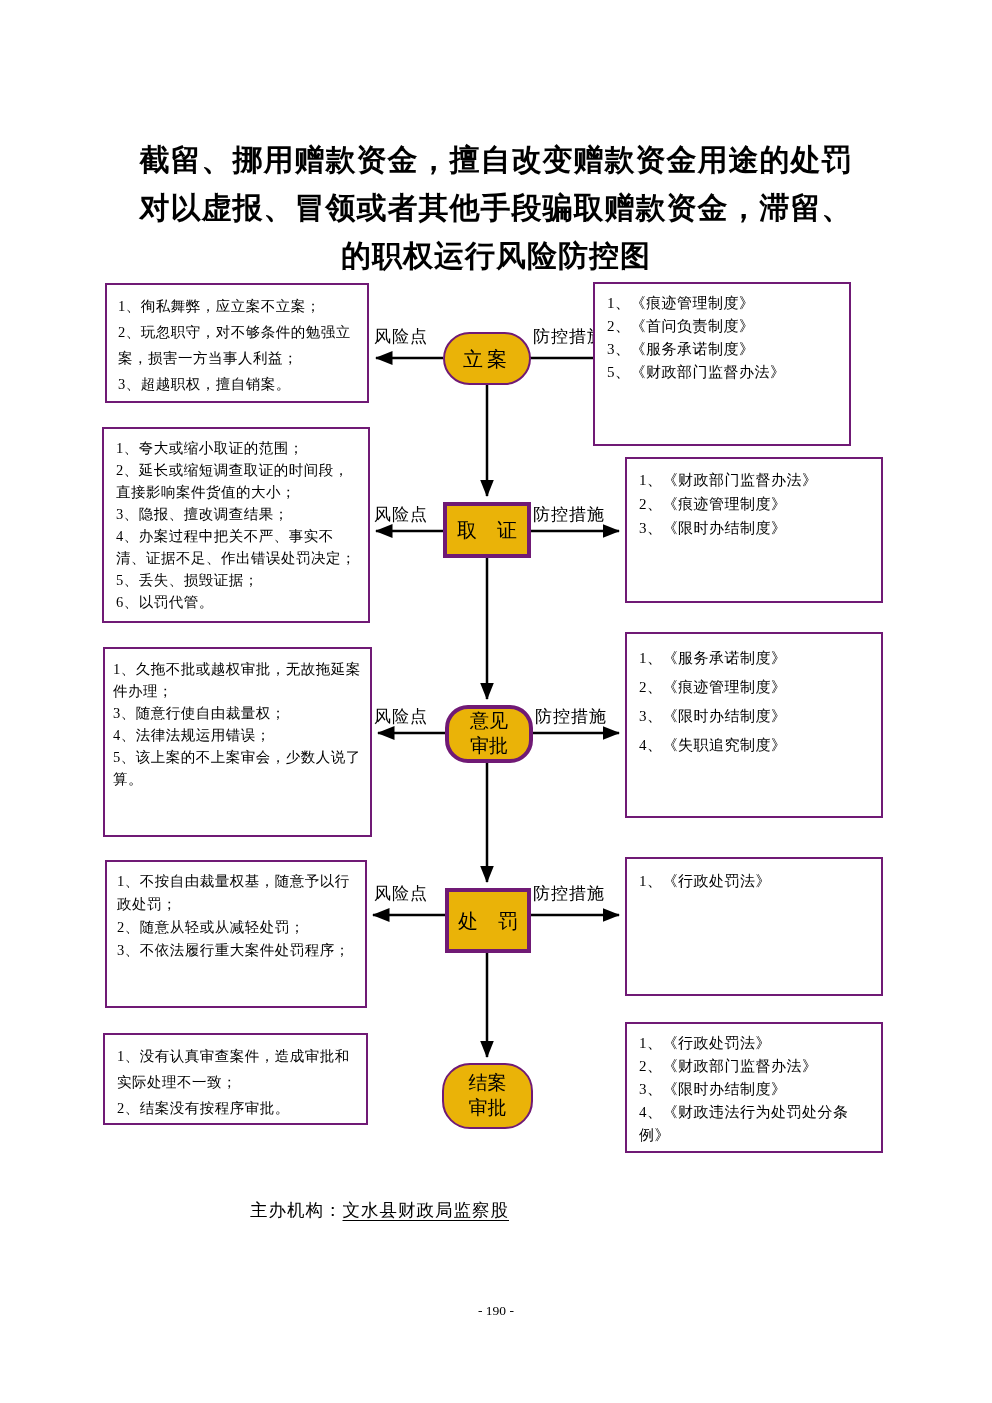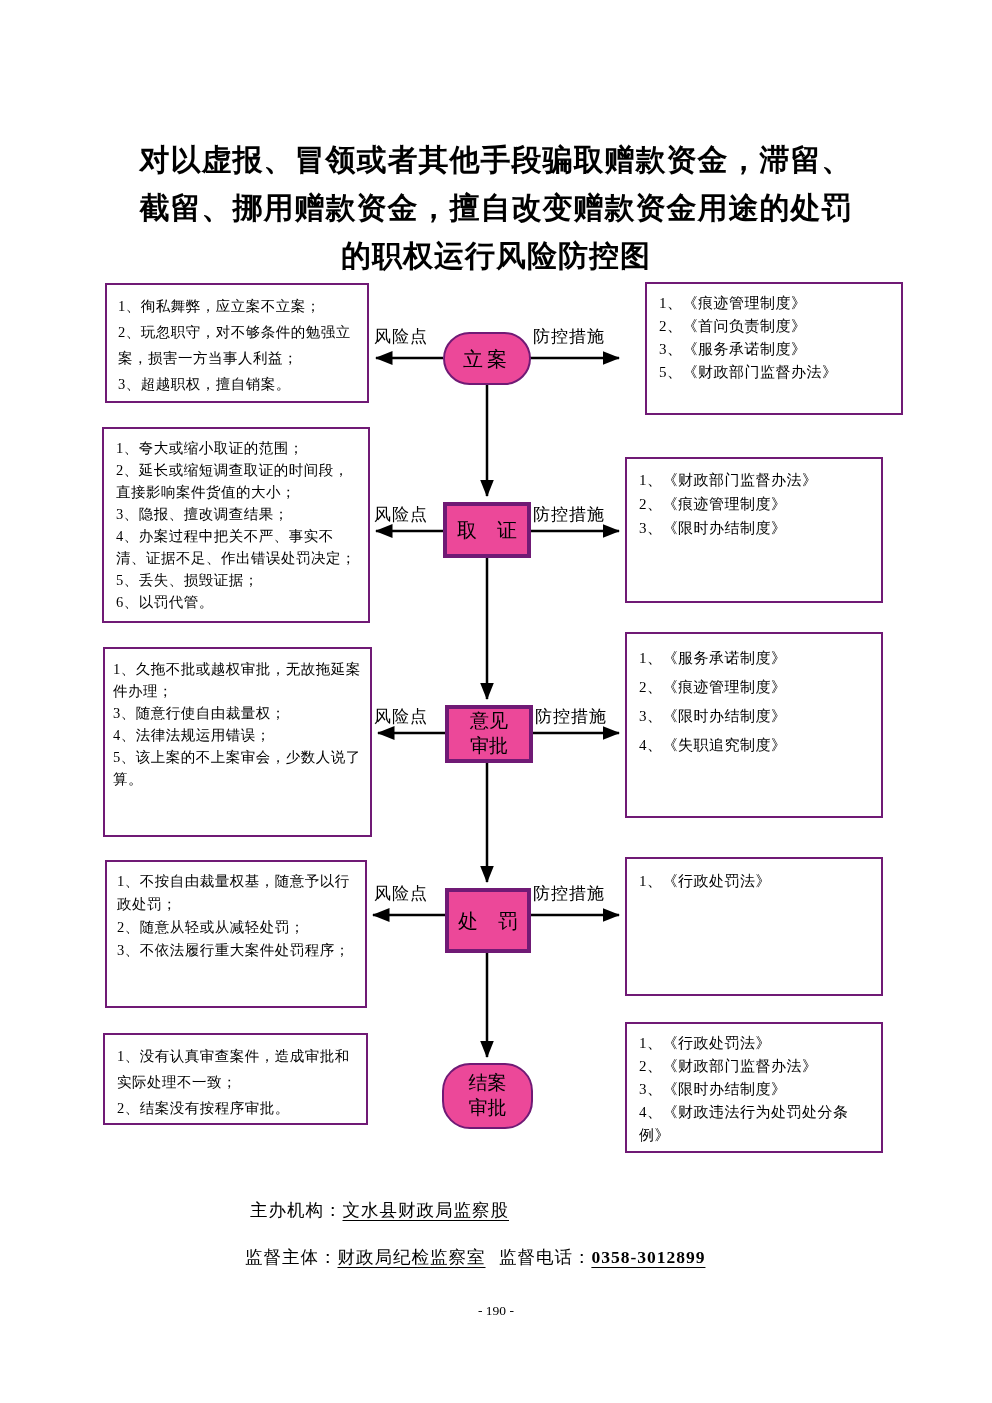--- a/index.html
+++ b/index.html
@@ -5,39 +5,39 @@
   html,body{margin:0;padding:0;background:#888;}
   .page{position:relative;width:992px;height:1403px;background:#fff;margin:0 auto;
         font-family:"Liberation Serif","DejaVu Serif",serif;color:#000;overflow:hidden;}
   .title{position:absolute;top:136px;left:0;width:992px;text-align:center;
          font-size:30px;font-weight:bold;line-height:48px;letter-spacing:1px;}
   .connectors{position:absolute;left:0;top:0;width:992px;height:1403px;pointer-events:none;}
   .box{position:absolute;box-sizing:border-box;background:#fff;border:2px solid #701a75;}
   .risk-box{font-size:14.5px;letter-spacing:0.5px;}
   .measure-box{font-size:15px;letter-spacing:0.5px;}
   .ln{white-space:normal;}
-  .node{position:absolute;box-sizing:border-box;background:#ec4899;border:4px solid #701a75;
+  .node{position:absolute;box-sizing:border-box;background:#eab308;border:4px solid #701a75;
         display:flex;align-items:center;justify-content:center;text-align:center;
         font-size:20px;line-height:1.3;white-space:pre-line;}
   .stadium{border-width:2.5px;border-radius:28px;}
   .node-wide{letter-spacing:4px;}
   .flabel{position:absolute;font-size:17px;letter-spacing:1px;white-space:nowrap;}
   .footer-line{position:absolute;font-size:17.5px;letter-spacing:1px;white-space:nowrap;}
   .uline{text-decoration:underline;text-underline-offset:4px;}
   .phone{font-weight:bold;font-family:"Liberation Serif",serif;}
   .pageno{position:absolute;top:1303px;left:0;width:992px;text-align:center;font-size:13.5px;}
 </style>
 </head>
 <body>
 
 <div class="page">
 
   <div class="title">
+    <div>截留、挪用赠款资金，擅自改变赠款资金用途的处罚</div>
     <div>对以虚报、冒领或者其他手段骗取赠款资金，滞留、</div>
-    <div>截留、挪用赠款资金，擅自改变赠款资金用途的处罚</div>
     <div>的职权运行风险防控图</div>
   </div>
 
   <svg class="connectors" viewBox="0 0 992 1403">
     <defs>
       <marker id="ah" markerWidth="7" markerHeight="5.6" refX="6.6" refY="2.8" orient="auto">
         <path d="M0,0 L7,2.8 L0,5.6 z" fill="#000"></path>
       </marker>
     </defs>
 
@@ -60,21 +60,21 @@
   </svg>
 
   <div class="box risk-box" style="left:105px;top:283px;width:264px;height:120px;padding:8px 11px;line-height:26px;">
     <div class="ln">1、徇私舞弊，应立案不立案；</div>
     <div class="ln">2、玩忽职守，对不够条件的勉强立案，损害一方当事人利益；</div>
     <div class="ln">3、超越职权，擅自销案。</div>
   </div>
   <div class="flabel" style="left:374px;top:325px;">风险点</div>
   <div class="node stadium node-wide" style="left:443px;top:332px;width:88px;height:53px;">立案</div>
   <div class="flabel" style="left:533px;top:325px;">防控措施</div>
-  <div class="box measure-box" style="left:645px;top:282px;width:258px;height:133px;padding:8px 12px;line-height:23px;">
+  <div class="box measure-box" style="left:593px;top:282px;width:258px;height:164px;padding:8px 12px;line-height:23px;">
     <div class="ln">1、《痕迹管理制度》</div>
     <div class="ln">2、《首问负责制度》</div>
     <div class="ln">3、《服务承诺制度》</div>
     <div class="ln">5、《财政部门监督办法》</div>
   </div>
 
   <div class="box risk-box" style="left:102px;top:427px;width:268px;height:196px;padding:8px 12px;line-height:22px;">
     <div class="ln">1、夸大或缩小取证的范围；</div>
     <div class="ln">2、延长或缩短调查取证的时间段，直接影响案件货值的大小；</div>
     <div class="ln">3、隐报、擅改调查结果；</div>
@@ -91,21 +91,21 @@
     <div class="ln">3、《限时办结制度》</div>
   </div>
 
   <div class="box risk-box" style="left:103px;top:647px;width:269px;height:190px;padding:9px 8px;line-height:22px;">
     <div class="ln">1、久拖不批或越权审批，无故拖延案件办理；</div>
     <div class="ln">3、随意行使自由裁量权；</div>
     <div class="ln">4、法律法规运用错误；</div>
     <div class="ln">5、该上案的不上案审会，少数人说了算。</div>
   </div>
   <div class="flabel" style="left:374px;top:705px;">风险点</div>
-  <div class="node" style="left:445px;top:705px;width:88px;height:58px;border-width:4px;font-size:19px;">意见
+  <div class="node" style="left:445px;top:705px;width:88px;height:58px;border-width:4px;font-size:19px;border-radius:23px;">意见
 审批</div>
   <div class="flabel" style="left:535px;top:705px;">防控措施</div>
   <div class="box measure-box" style="left:625px;top:632px;width:258px;height:186px;padding:10px 12px;line-height:29px;">
     <div class="ln">1、《服务承诺制度》</div>
     <div class="ln">2、《痕迹管理制度》</div>
     <div class="ln">3、《限时办结制度》</div>
     <div class="ln">4、《失职追究制度》</div>
   </div>
 
   <div class="box risk-box" style="left:105px;top:860px;width:262px;height:148px;padding:8px 10px;line-height:23px;">
@@ -129,20 +129,16 @@
   <div class="box measure-box" style="left:625px;top:1022px;width:258px;height:131px;padding:8px 12px;line-height:23px;">
     <div class="ln">1、《行政处罚法》</div>
     <div class="ln">2、《财政部门监督办法》</div>
     <div class="ln">3、《限时办结制度》</div>
     <div class="ln">4、《财政违法行为处罚处分条例》</div>
   </div>
 
   <div class="footer-line" style="left:250px;top:1198px;">
     <span>主办机构：</span><span class="uline">文水县财政局监察股</span>
   </div>
-  <div class="footer-line" style="left:245px;top:1245px;">
-    <span>监督主体：</span><span class="uline">财政局纪检监察室</span>
-    <span style="margin-left:8px;">监督电话：</span><span class="uline phone">0358-3012899</span>
-  </div>
 
   <div class="pageno">- 190 -</div>
 
 </div>
 
 </body></html>

